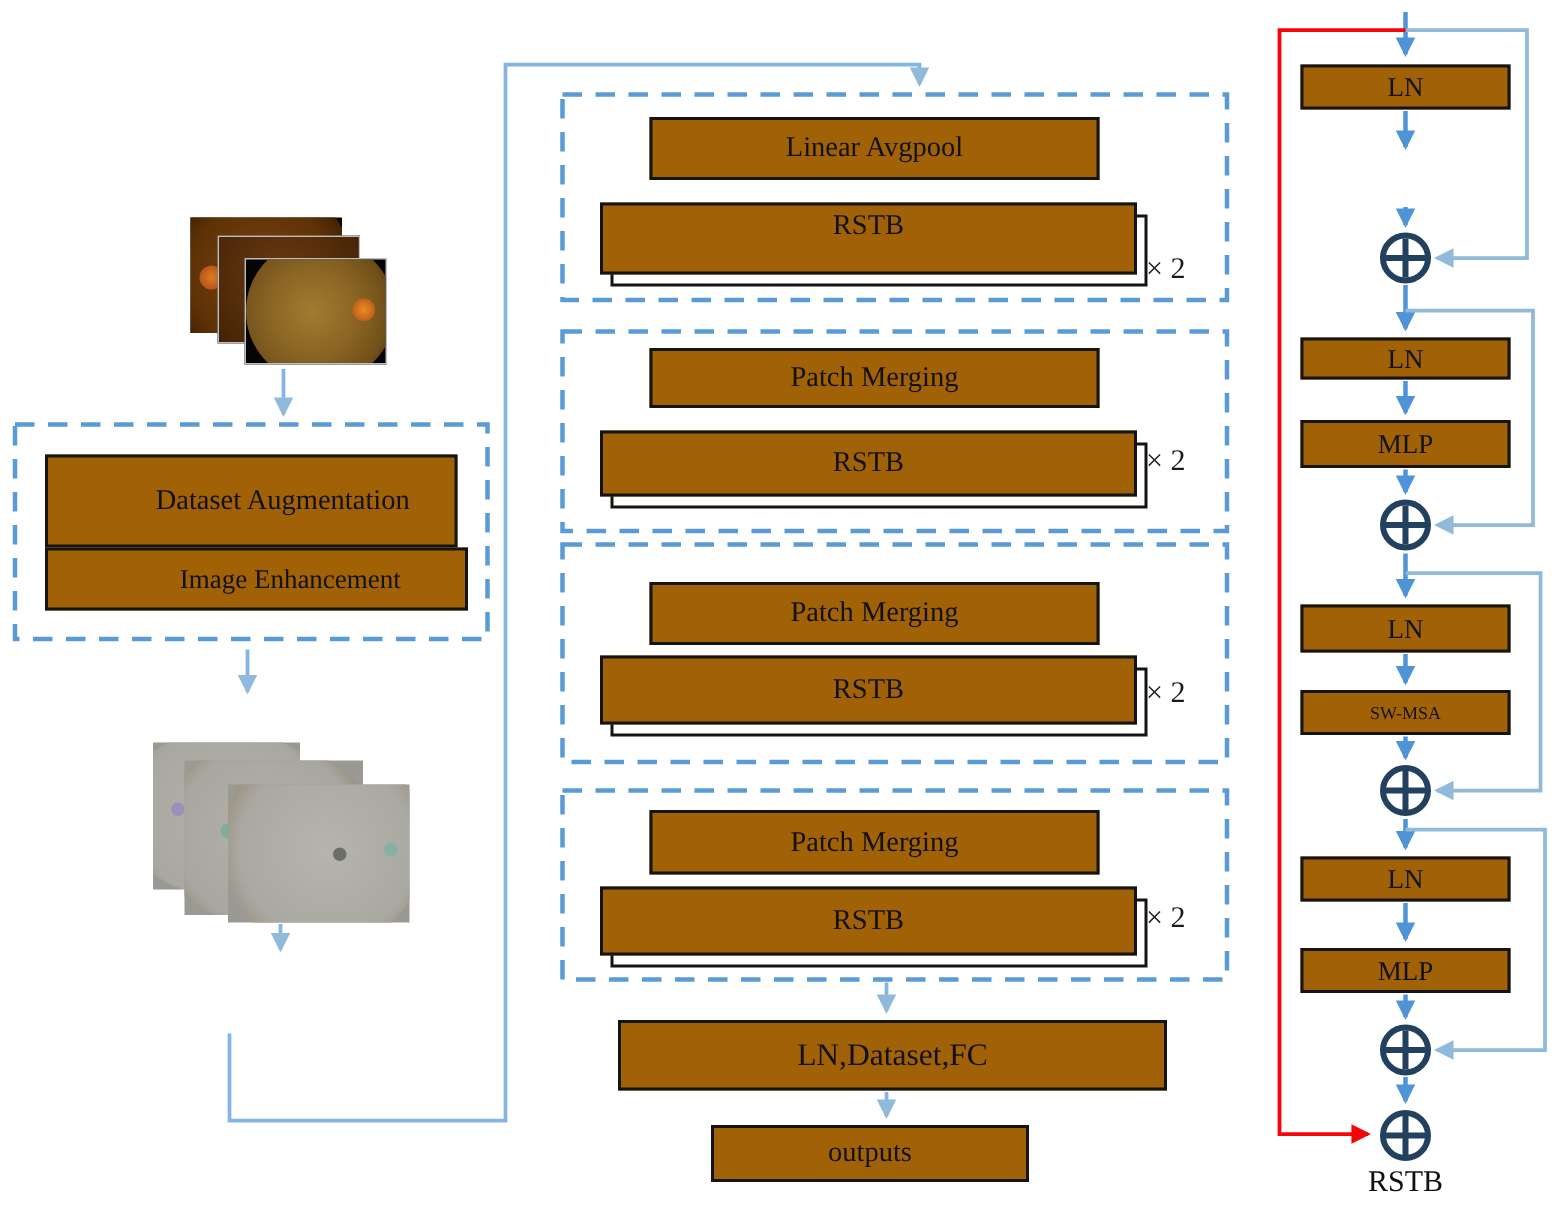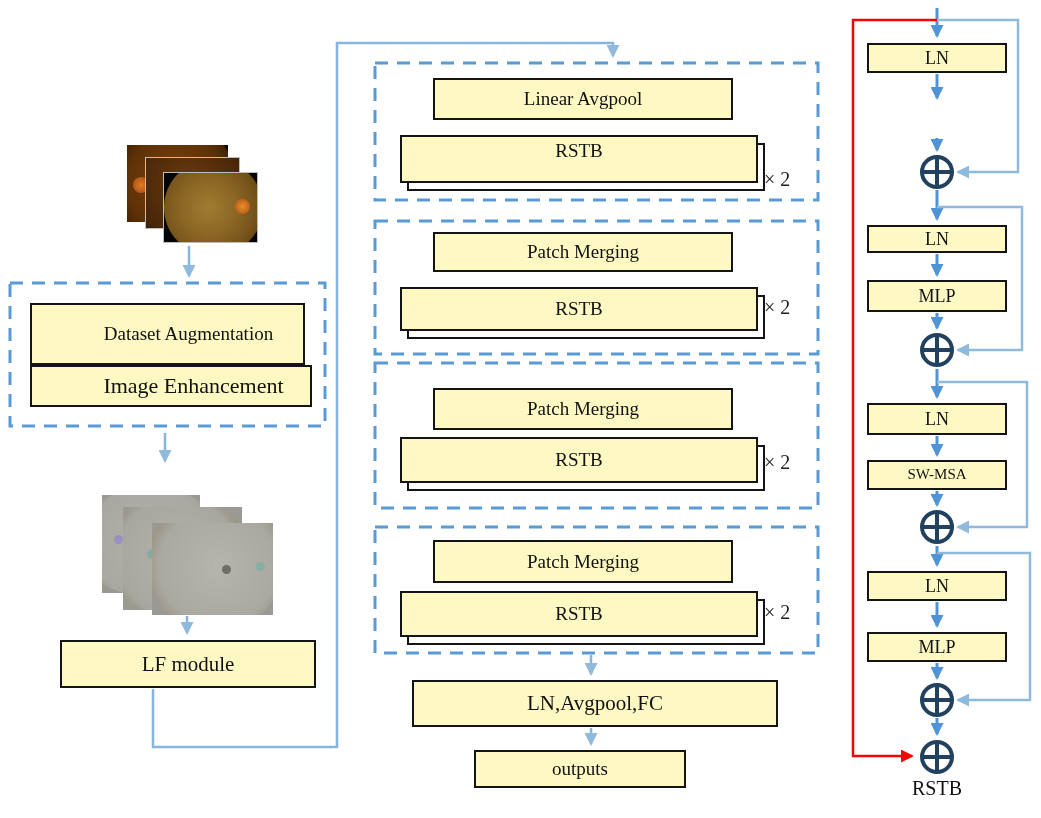--- a/index.html
+++ b/index.html
@@ -2,21 +2,21 @@
 <html><head>
 <meta charset="utf-8">
 <style>
   html,body{margin:0;padding:0;background:#ffffff;}
   #canvas{
     position:relative;width:1041px;height:818px;background:#ffffff;overflow:hidden;
     font-family:"Liberation Serif","DejaVu Serif",serif;color:#111;
   }
   #wires{position:absolute;left:0;top:0;z-index:1;}
   .box{
-    position:absolute;background:#fef9c3;border:2px solid #141414;
+    position:absolute;background:#a16207;border:2px solid #141414;
     display:flex;align-items:center;justify-content:center;
     text-align:center;z-index:3;box-sizing:border-box;line-height:1.05;
   }
   .shadowbox{
     position:absolute;background:#ffffff;border:2px solid #141414;z-index:2;box-sizing:border-box;
   }
   .plainlabel{position:absolute;z-index:3;color:#1c1c1c;}
   .photo{position:absolute;overflow:hidden;z-index:2;box-sizing:border-box;}
   .disc{position:absolute;border-radius:50%;}
   .dot{position:absolute;border-radius:50%;}
@@ -112,41 +112,38 @@
     <div class="disc" style="left:-20%;top:-48%;width:132%;height:172%;background:radial-gradient(circle at 50% 50%, #6b3a0e 0%, #4a2708 60%, #211103 90%);"></div>
   </div>
   <div class="photo" style="left:163px;top:172px;width:95px;height:71px;background:#050505;border:1px solid #bdbdbd;">
     <div class="disc" style="left:0%;top:-20%;width:106%;height:140%;background:radial-gradient(circle at 45% 50%, #a07c30 0%, #8a6524 40%, #715019 68%, #3f2a0c 92%, #1c1206 100%);"></div>
     <div class="dot" style="left:76%;top:38%;width:15px;height:15px;background:radial-gradient(circle,#ea8d26 0%,#c2641c 65%,transparent 100%);"></div>
   </div>
 
   <div class="box" style="left:30px;top:303px;width:275px;height:62px;font-size:19px;padding-left:42px;">
     <span>Dataset Augmentation</span>
   </div>
-  <div class="box" style="left:30px;top:365px;width:282px;height:42px;font-size:22px;padding-left:45px;">
+  <div class="box" style="left:30px;top:365px;width:282px;height:42px;font-size:18px;padding-left:45px;">
     <span>Image Enhancement</span>
   </div>
 
   <div class="photo" style="left:102px;top:495px;width:98px;height:98px;background:#999893;">
     <div class="disc" style="left:-26%;top:-8%;width:150%;height:112%;background:radial-gradient(circle at 50% 50%, #b2b1aa 0%, #a8a7a0 65%, #7f6f55 92%, #6b5a42 100%);"></div>
     <div class="dot" style="left:12px;top:40px;width:9px;height:9px;background:#9b8fc0;"></div>
   </div>
   <div class="photo" style="left:123px;top:507px;width:119px;height:103px;background:#9a9994;">
     <div class="disc" style="left:-18%;top:-10%;width:126%;height:116%;background:radial-gradient(circle at 50% 50%, #b3b2ab 0%, #a7a69f 62%, #82724f 93%, #6e5c40 100%);"></div>
     <div class="dot" style="left:24px;top:42px;width:10px;height:10px;background:#7fae9e;"></div>
   </div>
   <div class="photo" style="left:152px;top:523px;width:121px;height:92px;background:#9a9994;">
     <div class="disc" style="left:-4%;top:-32%;width:112%;height:152%;background:radial-gradient(circle at 52% 52%, #b5b4ad 0%, #a9a8a1 58%, #8b7b60 90%, #735f44 100%);"></div>
     <div class="dot" style="left:58%;top:46%;width:9px;height:9px;background:#6e6e68;"></div>
     <div class="dot" style="left:86%;top:42%;width:9px;height:9px;background:#86b0a4;"></div>
   </div>
 
-  <div class="box" style="left:60px;top:640px;width:256px;height:48px;font-size:21px;">
-    <span>LF module</span>
-  </div>
 
   <div class="box" style="left:433px;top:78px;width:300px;height:42px;font-size:19px;">
     <span>Linear Avgpool</span>
   </div>
   <div class="shadowbox" style="left:407px;top:143px;width:358px;height:48px;"></div>
   <div class="box" style="left:400px;top:135px;width:358px;height:48px;font-size:19px;align-items:flex-start;padding-top:4px;">
     <span>RSTB</span>
   </div>
   <div class="plainlabel" style="left:764px;top:168px;font-size:20px;">× 2</div>
 
@@ -171,39 +168,39 @@
   <div class="box" style="left:433px;top:540px;width:300px;height:43px;font-size:19px;">
     <span>Patch Merging</span>
   </div>
   <div class="shadowbox" style="left:407px;top:599px;width:358px;height:46px;"></div>
   <div class="box" style="left:400px;top:591px;width:358px;height:46px;font-size:19px;">
     <span>RSTB</span>
   </div>
   <div class="plainlabel" style="left:764px;top:601px;font-size:20px;">× 2</div>
 
   <div class="box" style="left:412px;top:680px;width:366px;height:47px;font-size:21px;">
-    <span>LN,Avgpool,FC</span>
+    <span>LN,Dataset,FC</span>
   </div>
   <div class="box" style="left:474px;top:750px;width:212px;height:38px;font-size:19px;">
     <span>outputs</span>
   </div>
 
   <div class="box" style="left:867px;top:43px;width:140px;height:30px;font-size:18px;">
     <span>LN</span>
   </div>
   <div class="box" style="left:867px;top:225px;width:140px;height:28px;font-size:18px;">
     <span>LN</span>
   </div>
   <div class="box" style="left:867px;top:280px;width:140px;height:32px;font-size:18px;">
     <span>MLP</span>
   </div>
   <div class="box" style="left:867px;top:403px;width:140px;height:32px;font-size:18px;">
     <span>LN</span>
   </div>
-  <div class="box" style="left:867px;top:460px;width:140px;height:30px;font-size:15px;">
+  <div class="box" style="left:867px;top:460px;width:140px;height:30px;font-size:12px;">
     <span>SW-MSA</span>
   </div>
   <div class="box" style="left:867px;top:571px;width:140px;height:30px;font-size:18px;">
     <span>LN</span>
   </div>
   <div class="box" style="left:867px;top:632px;width:140px;height:30px;font-size:18px;">
     <span>MLP</span>
   </div>
 
   <div class="plainlabel" style="left:887px;top:777px;width:100px;text-align:center;font-size:20px;color:#111;">RSTB</div>

